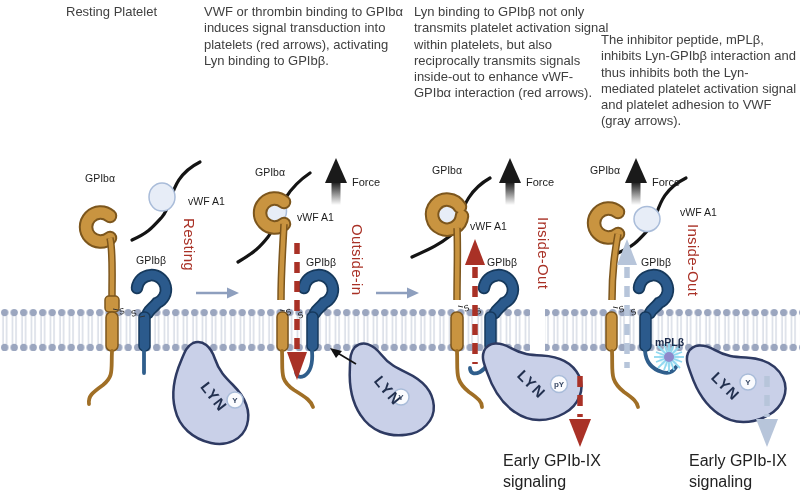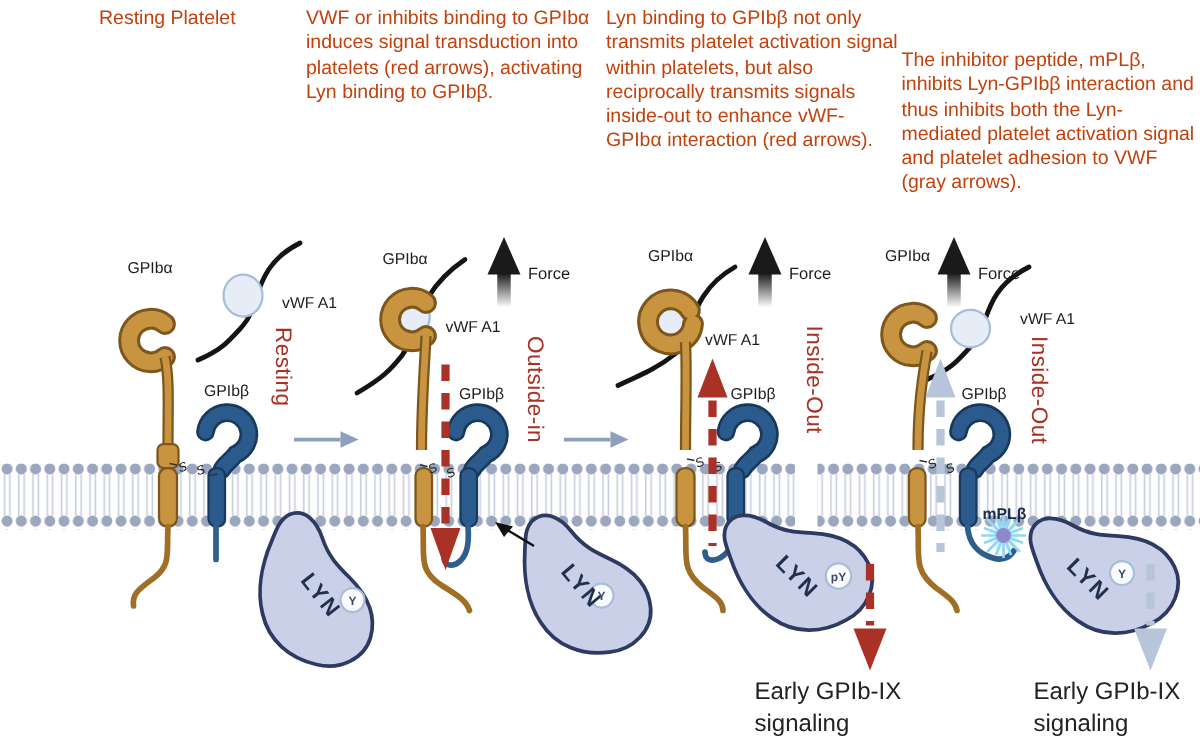--- a/index.html
+++ b/index.html
@@ -1,37 +1,37 @@
 <!DOCTYPE html>
 <html><head>
 <meta charset="utf-8">
 <style>
   html,body{margin:0;padding:0;background:#ffffff;}
   #figure{position:relative;width:800px;height:491px;background:#ffffff;overflow:hidden;
           font-family:"Liberation Sans", sans-serif;}
-  .cap{position:absolute;font-size:13px;line-height:16.3px;color:#c2410c;}
+  .cap{position:absolute;font-size:13px;line-height:16.3px;color:#404040;}
   #diagram-svg{position:absolute;left:0;top:0;}
   svg text{font-family:"Liberation Sans", sans-serif;}
   .protein-label{font-size:10.5px;fill:#1c1c1c;}
   .state-label{font-size:15px;fill:#a93126;font-weight:500;letter-spacing:.3px;}
   .force-label{font-size:11px;fill:#1c1c1c;}
   .lyn-label{font-size:15px;fill:#22304f;font-weight:600;letter-spacing:1.5px;}
   .y-label{font-size:8px;fill:#3a4a66;font-weight:600;}
   .s-label{font-size:8.5px;font-style:italic;fill:#222;}
   .mplb-label{font-size:10.5px;font-weight:700;fill:#1b2a4a;}
   .early-label{font-size:16px;fill:#222;}
 </style>
 </head>
 <body>
 
 <div id="figure">
 
   <div class="cap" style="left:66px;top:4px;width:120px;">Resting Platelet</div>
-  <div class="cap" style="left:204px;top:4px;width:200px;">VWF or inhibits binding to GPIbα induces signal transduction into platelets (red arrows), activating Lyn binding to GPIbβ.</div>
-  <div class="cap" style="left:404px;top:4px;width:196px;">Lyn binding to GPIbβ not only transmits platelet activation signal within platelets, but also reciprocally transmits signals inside-out to enhance vWF-GPIbα interaction (red arrows).</div>
+  <div class="cap" style="left:204px;top:4px;width:200px;">VWF or thrombin binding to GPIbα induces signal transduction into platelets (red arrows), activating Lyn binding to GPIbβ.</div>
+  <div class="cap" style="left:414px;top:4px;width:196px;">Lyn binding to GPIbβ not only transmits platelet activation signal within platelets, but also reciprocally transmits signals inside-out to enhance vWF-GPIbα interaction (red arrows).</div>
   <div class="cap" style="left:601px;top:4px;width:199px;margin-top:28px;">The inhibitor peptide, mPLβ, inhibits Lyn-GPIbβ interaction and thus inhibits both the Lyn-mediated platelet activation signal and platelet adhesion to VWF (gray arrows).</div>
 
   <svg id="diagram-svg" width="800" height="491" viewBox="0 0 800 491">
     <defs>
       <pattern id="bilayer" width="9.5" height="44" patternUnits="userSpaceOnUse">
         <line x1="3" y1="8" x2="3" y2="36" stroke="#c9cfdc" stroke-width="1.1"></line>
         <line x1="6.6" y1="8" x2="6.6" y2="36" stroke="#c9cfdc" stroke-width="1.1"></line>
         <circle cx="4.7" cy="4.6" r="3.7" fill="#9ba6bf"></circle>
         <circle cx="4.7" cy="39.4" r="3.7" fill="#9ba6bf"></circle>
       </pattern>

